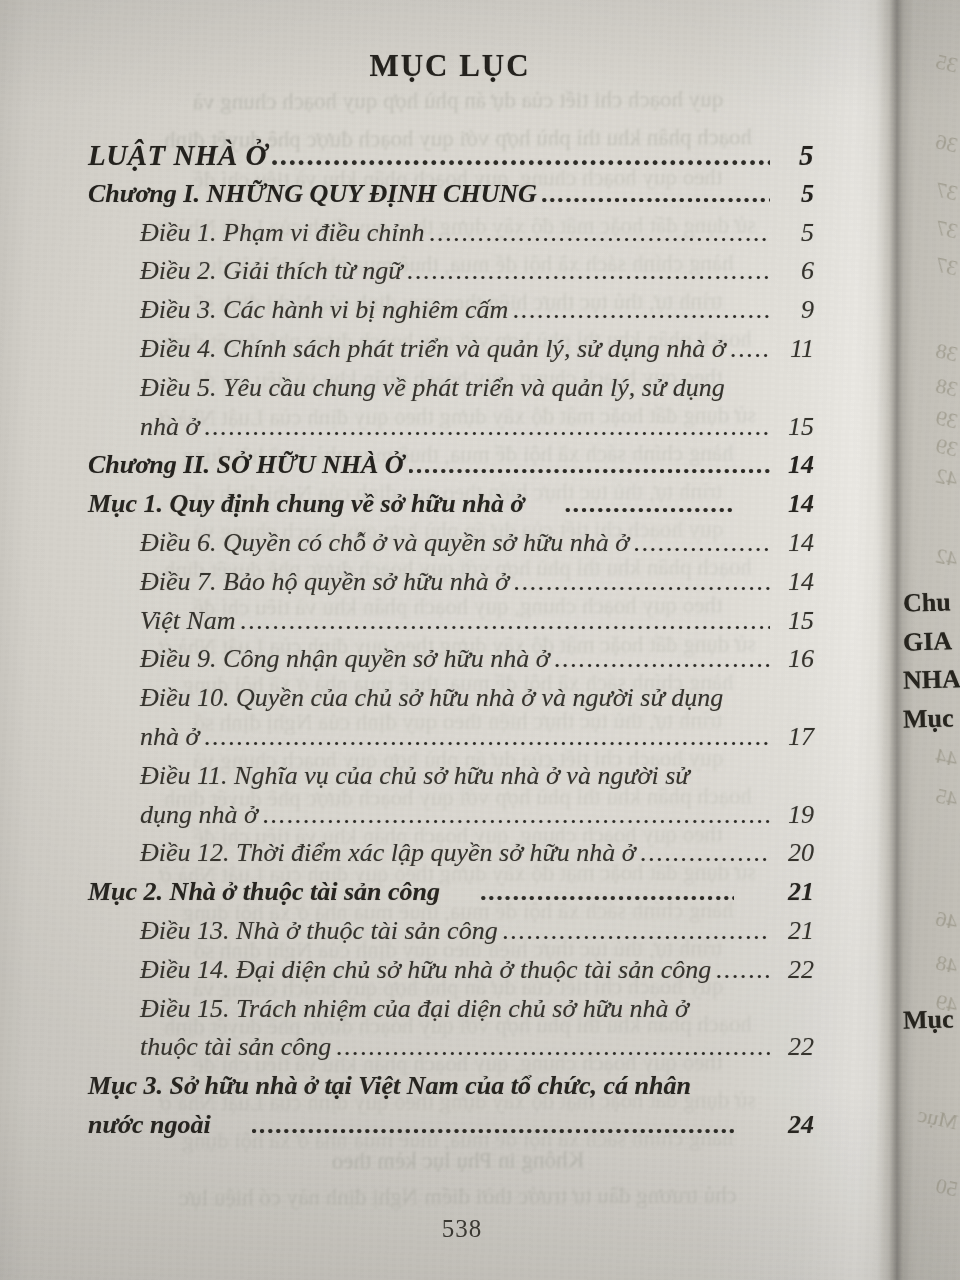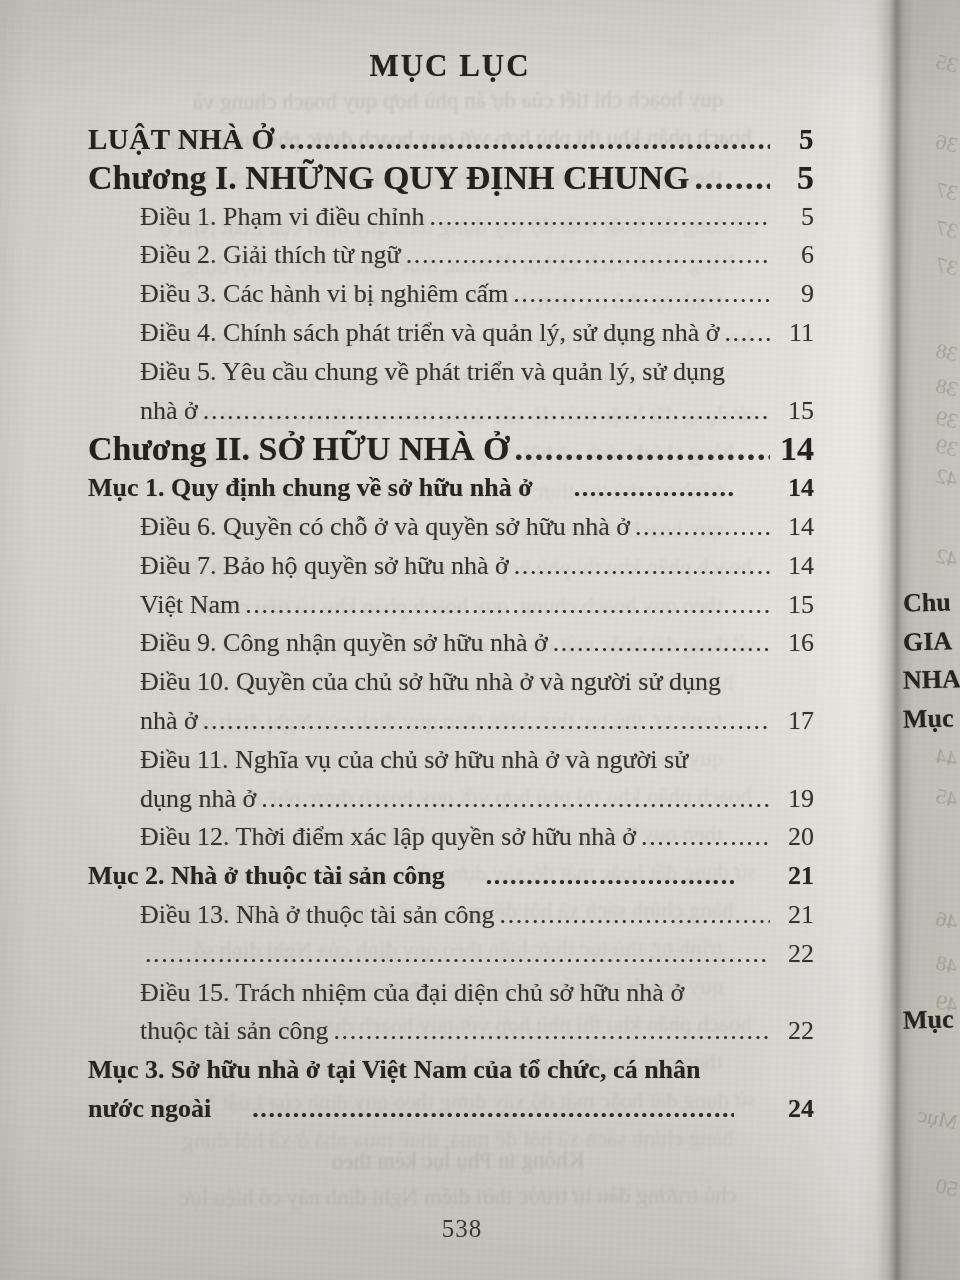--- a/index.html
+++ b/index.html
@@ -16,25 +16,25 @@
   }
   
   #bleed{position:absolute;left:0;top:0;width:960px;height:1280px;pointer-events:none;}
   .ghost{position:absolute;left:62px;width:792px;white-space:nowrap;overflow:hidden;
          font-size:23px;color:#6e7468;transform:scaleX(-1) rotate(.3deg);
          filter:blur(1.1px);text-align:center;}
   
   #title{position:absolute;left:88px;top:48px;width:724px;text-align:center;
          font-size:31px;font-weight:bold;letter-spacing:2px;color:#23211d;
          text-shadow:0 0 1px rgba(40,38,34,.45);}
-  #toc{position:absolute;left:88px;top:120px;width:726px;color:#35332d;
-       text-shadow:0 0 1px rgba(52,50,45,.35);}
+  #toc{position:absolute;left:88px;top:136px;width:726px;color:#35332d;
+       text-shadow:0 0 1px rgba(52,50,45,.35);font-style:italic;}
   .row{display:flex;align-items:baseline;height:38.8px;line-height:38.8px;font-size:26px;}
   .row.law{font-size:29px;font-weight:bold;color:#23211d;letter-spacing:.5px;}
-  .row.chapter{font-size:34px;font-weight:bold;color:#23211d;}
+  .row.chapter{font-size:26px;font-weight:bold;color:#23211d;}
   .row.section,.row.section-cont{font-size:26px;font-weight:bold;color:#26241f;gap:36px;}
   .row.article,.row.article-cont{padding-left:52px;}
   .etext{flex:0 0 auto;white-space:nowrap;}
   .dots{flex:1 1 auto;overflow:hidden;white-space:nowrap;letter-spacing:1.6px;
         margin:0 4px 0 5px;color:#2d2b26;}
   .pg{flex:0 0 auto;min-width:40px;text-align:right;}
   #folio{position:absolute;left:0;top:1215px;width:880px;text-align:center;
          font-size:25px;color:#3a3832;letter-spacing:1px;padding-left:22px;}
   
   .frag{position:absolute;left:903px;white-space:nowrap;font-weight:bold;font-size:26px;
@@ -180,20 +180,21 @@
         <span class="etext">Mục 2. Nhà ở thuộc tài sản công</span>
         <span class="dots">......................................................................................................................................................</span>
         <span class="pg">21</span>
       </div>
       <div class="row article">
         <span class="etext">Điều 13. Nhà ở thuộc tài sản công</span>
         <span class="dots">......................................................................................................................................................</span>
         <span class="pg">21</span>
       </div>
       <div class="row article">
+        <span class="etext">Điều 14. Đại diện chủ sở hữu nhà ở thuộc tài sản công</span>
         <span class="dots">......................................................................................................................................................</span>
         <span class="pg">22</span>
       </div>
       <div class="row article">
         <span class="etext">Điều 15. Trách nhiệm của đại diện chủ sở hữu nhà ở</span>
       </div>
       <div class="row article-cont">
         <span class="etext">thuộc tài sản công</span>
         <span class="dots">......................................................................................................................................................</span>
         <span class="pg">22</span>

